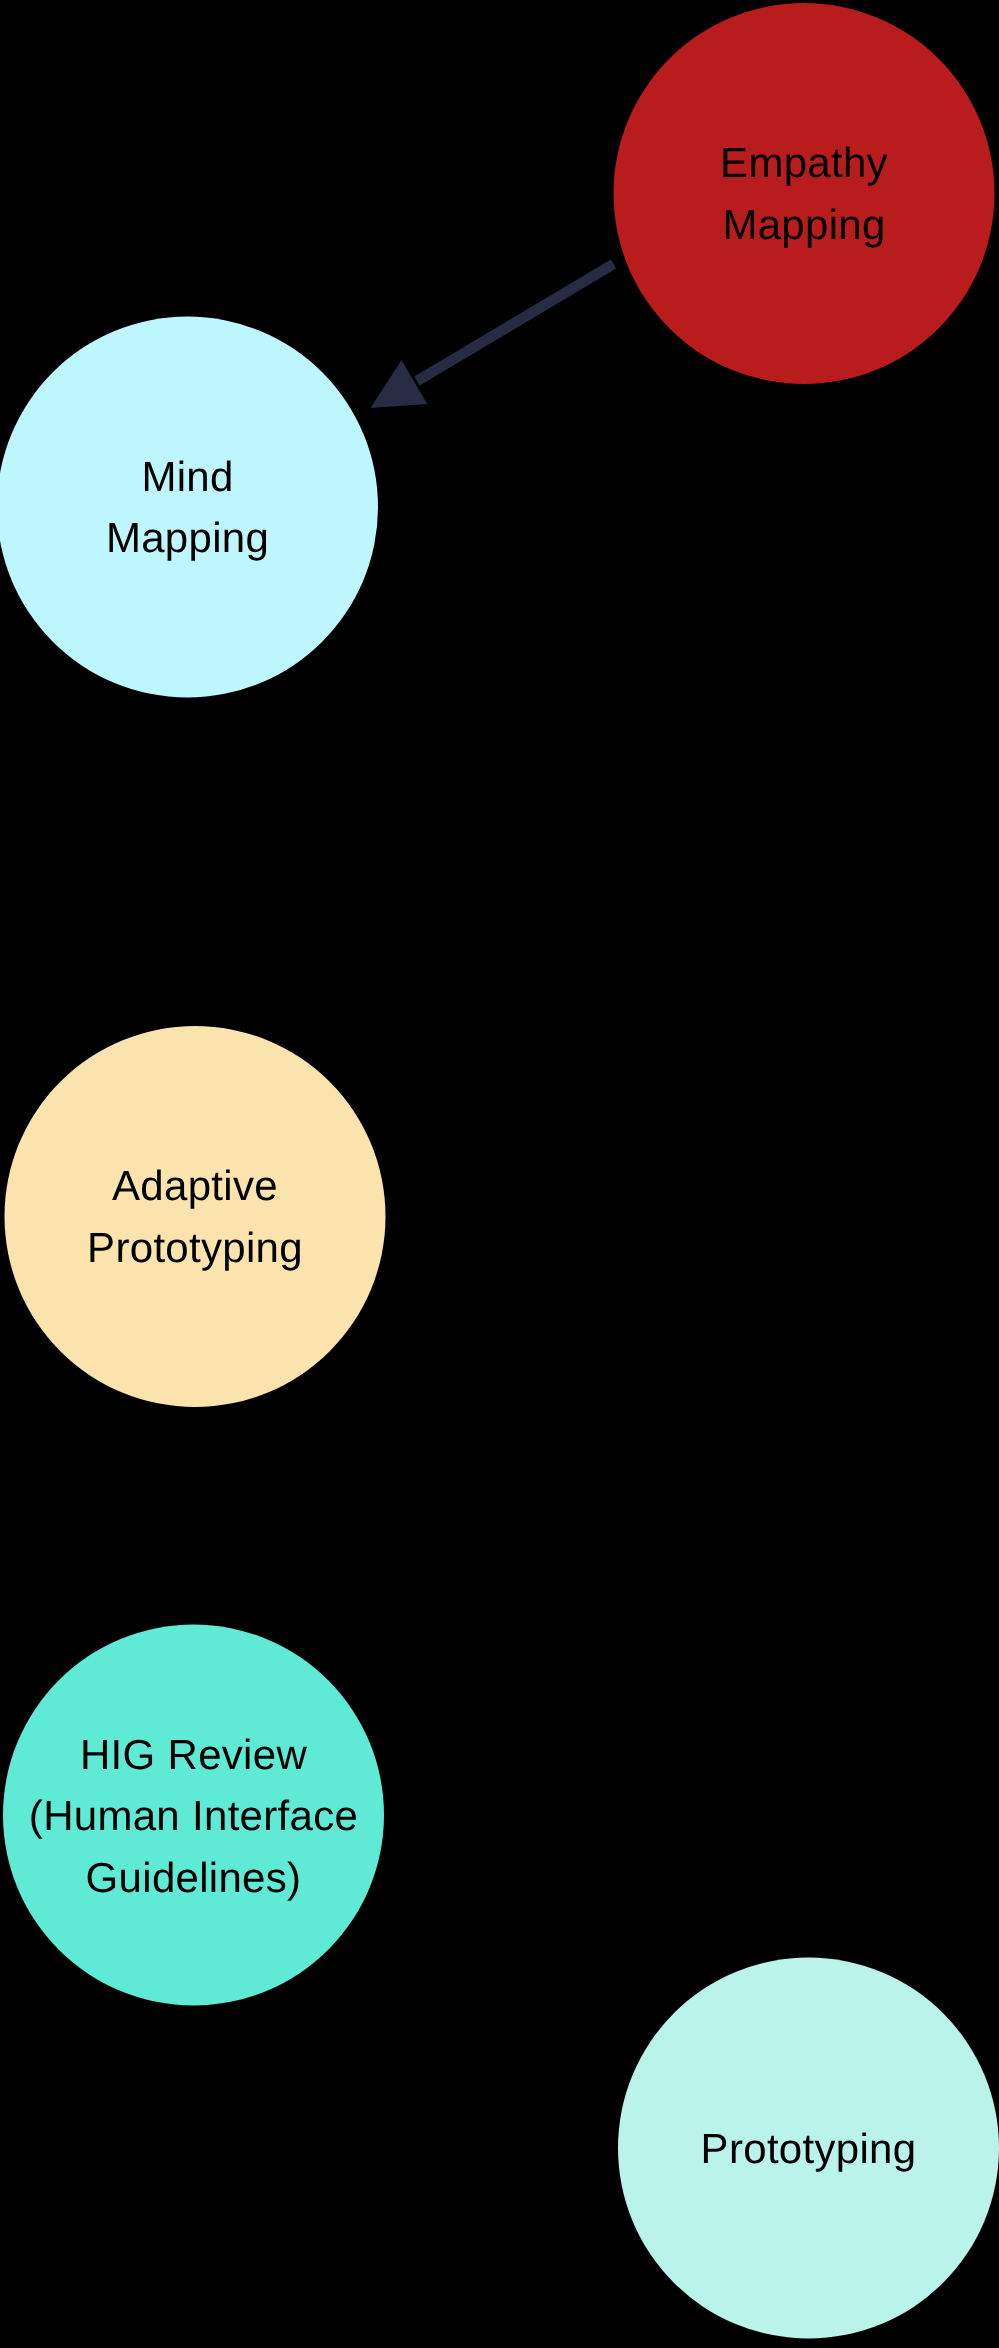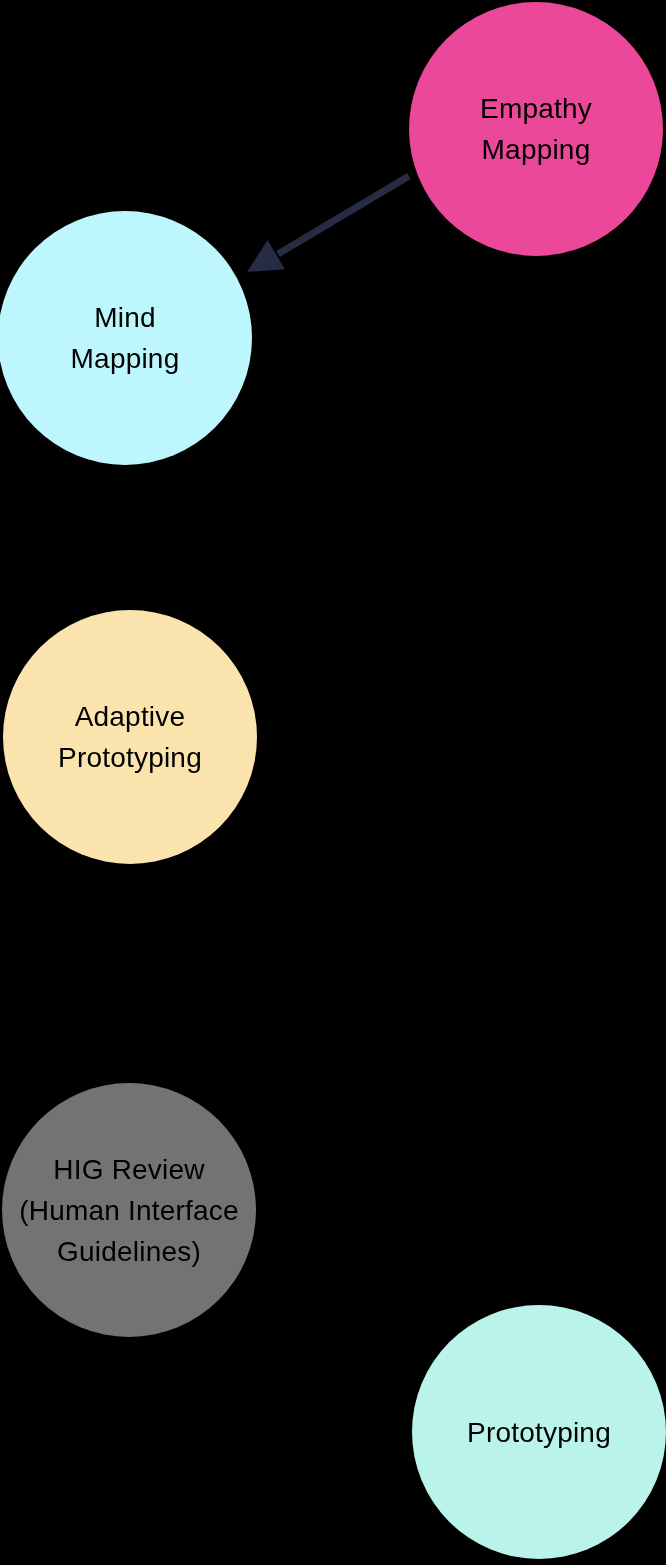--- a/index.html
+++ b/index.html
@@ -35,55 +35,55 @@
     line-height: 41px;
     font-weight: 400;
     color: #000000;
     white-space: pre-line;
     letter-spacing: 0.2px;
   }
   
   .pos-empathy   { left: 409px; top: 2px;    width: 254px; height: 254px; }
   .pos-mind      { left: -2px;  top: 211px;  width: 254px; height: 254px; }
   .pos-info      { left: 410px; top: 435px;  width: 254px; height: 254px; }
-  .pos-adaptive  { left: 3px;   top: 610px;  width: 254px; height: 254px; }
+  .pos-adaptive  { left: 3px;   top: 684px;  width: 254px; height: 254px; }
   .pos-support   { left: 410px; top: 873px;  width: 254px; height: 254px; }
   .pos-hig       { left: 2px;   top: 1083px; width: 254px; height: 254px; }
   .pos-proto     { left: 412px; top: 1305px; width: 254px; height: 254px; }
 </style>
 </head>
 <body>
 
 <div class="canvas" style="background-color: rgb(0, 0, 0);">
 
   <svg class="edge-layer" viewBox="0 0 666 1565" xmlns="http://www.w3.org/2000/svg">
     <g>
       <line x1="409" y1="176" x2="278" y2="254" stroke-width="7" stroke="#272c44"></line>
       <polygon points="247,272 267.6,240 284.9,269.3" fill="#272c44"></polygon>
     </g>
   </svg>
 
-  <div class="node pos-empathy" style="background-color: #ec4899;">
+  <div class="node pos-empathy" style="background-color: #b91c1c;">
     <div class="node-label">Empathy
 Mapping</div>
   </div>
 
   <div class="node pos-mind" style="background-color: rgb(189, 247, 253);">
     <div class="node-label">Mind
 Mapping</div>
   </div>
 
 
   <div class="node pos-adaptive" style="background-color: rgb(251, 227, 174);">
     <div class="node-label">Adaptive
 Prototyping</div>
   </div>
 
 
-  <div class="node pos-hig" style="background-color: #737373;">
+  <div class="node pos-hig" style="background-color: #5eead4;">
     <div class="node-label">HIG Review
 (Human Interface
 Guidelines)</div>
   </div>
 
   <div class="node pos-proto" style="background-color: rgb(186, 243, 233);">
     <div class="node-label">Prototyping</div>
   </div>
 
 </div>

